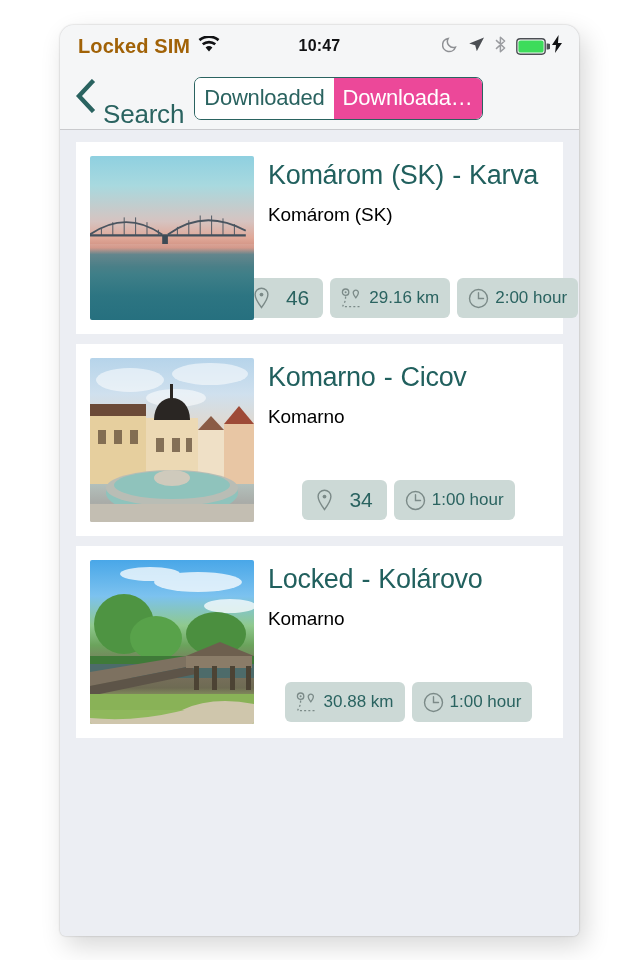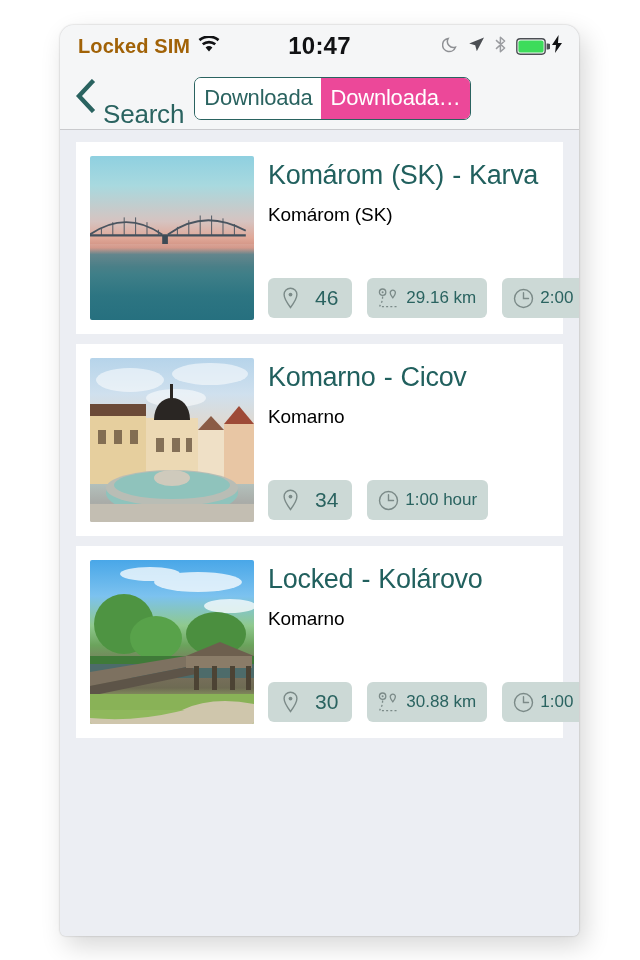--- a/index.html
+++ b/index.html
@@ -38,21 +38,21 @@
   .sb-left { display: flex; align-items: center; gap: 8px; }
   .sb-carrier {
     font-size: 20px; font-weight: bold; color: #a16207;
     letter-spacing: .1px;
   }
   .sb-center {
     position: absolute; left: 0; right: 0; top: 0; bottom: 0;
     display: flex; align-items: center; justify-content: center;
     pointer-events: none;
   }
-  .sb-clock { font-size: 24px; font-weight: bold; color: #111214; letter-spacing: .2px; }
+  .sb-clock { font-size: 16px; font-weight: bold; color: #111214; letter-spacing: .2px; }
   .sb-right {
     margin-left: auto; display: flex; align-items: center; gap: 9px; z-index: 2;
   }
   .battery-wrap { display: flex; align-items: center; gap: 1px; }
 
   
   #navbar {
     position: relative;
     height: 63px;
     background: #f5f6f7;
@@ -127,22 +127,23 @@
   }
   .card-sub {
     margin-top: 12px;
     font-size: 19px;
     color: #000000;
     letter-spacing: -.1px;
   }
   .badges {
     margin-top: auto;
     display: flex;
-    gap: 15px;
+    gap: 7px;
     padding-bottom: 2px;
+    justify-content: center;
   }
   .badge {
     background: #ccd9d6;
     border-radius: 6px;
     height: 40px;
     display: flex;
     align-items: center;
     gap: 6px;
     padding: 0 11px;
     color: #2a6360;
@@ -225,21 +226,21 @@
       <div id="back-button">
         <span>
           <svg width="22" height="34" viewBox="0 0 22 34">
             <path d="M18 3 5 17l13 14" fill="none" stroke="#2a6360" stroke-width="4.4" stroke-linecap="square" stroke-linejoin="miter"></path>
           </svg>
         </span>
         <span id="back-label">Search</span>
       </div>
 
       <div id="segmented">
-        <div class="seg off">Downloada</div>
+        <div class="seg off">Downloaded</div>
         <div class="seg on">Downloada…</div>
       </div>
     </div>
 
     <div id="content">
 
       <div class="card">
         <div class="card-thumb thumb1">
           <svg class="bridge" viewBox="0 0 164 40" preserveAspectRatio="none">
             <path d="M0 30 Q 38 4 76 30" fill="none" stroke="#4a5560" stroke-width="2"></path>
@@ -374,29 +375,20 @@
             <rect x="0" y="134" width="164" height="16" fill="#89b257"></rect>
             <path d="M92 150q30-14 72-6v20H0v-8q48 6 92-6Z" fill="#cfc6ac"></path>
             <rect x="0" y="150" width="164" height="14" fill="#8fb85c"></rect>
             <path d="M86 152q34-10 78-2v14H0v-6q44 4 86-6Z" fill="#cfc6ac"></path>
           </svg>
         </div>
         <div class="card-body">
           <div class="card-title">Locked - Kolárovo</div>
           <div class="card-sub">Komarno</div>
           <div class="badges">
-            <div class="badge count">
-              <span class="badge-icon">
-                <svg width="17" height="22" viewBox="0 0 17 22">
-                  <path d="M8.5 1.2a6.4 6.4 0 0 0-6.4 6.4c0 4.6 6.4 12.9 6.4 12.9s6.4-8.3 6.4-12.9A6.4 6.4 0 0 0 8.5 1.2Z" fill="none" stroke="#7b8a88" stroke-width="1.4"></path>
-                  <circle cx="8.5" cy="7.6" r="1.9" fill="#7b8a88"></circle>
-                </svg>
-              </span>
-              <span>30</span>
-            </div>
             <div class="badge">
               <span class="badge-icon">
                 <svg width="22" height="20" viewBox="0 0 22 20">
                   <circle cx="4.6" cy="4.2" r="3.2" fill="none" stroke="#7b8a88" stroke-width="1.3"></circle>
                   <circle cx="4.6" cy="4.2" r="1" fill="#7b8a88"></circle>
                   <path d="M14.8 2.2a2.6 2.6 0 0 0-2.6 2.6c0 1.9 2.6 5 2.6 5s2.6-3.1 2.6-5a2.6 2.6 0 0 0-2.6-2.6Z" fill="none" stroke="#7b8a88" stroke-width="1.3"></path>
                   <path d="M4.6 8.6C4.6 15 1.8 16.6 1.8 18.6h18" fill="none" stroke="#7b8a88" stroke-width="1.3" stroke-dasharray="2 2.2"></path>
                 </svg>
               </span>
               <span>30.88 km</span>

